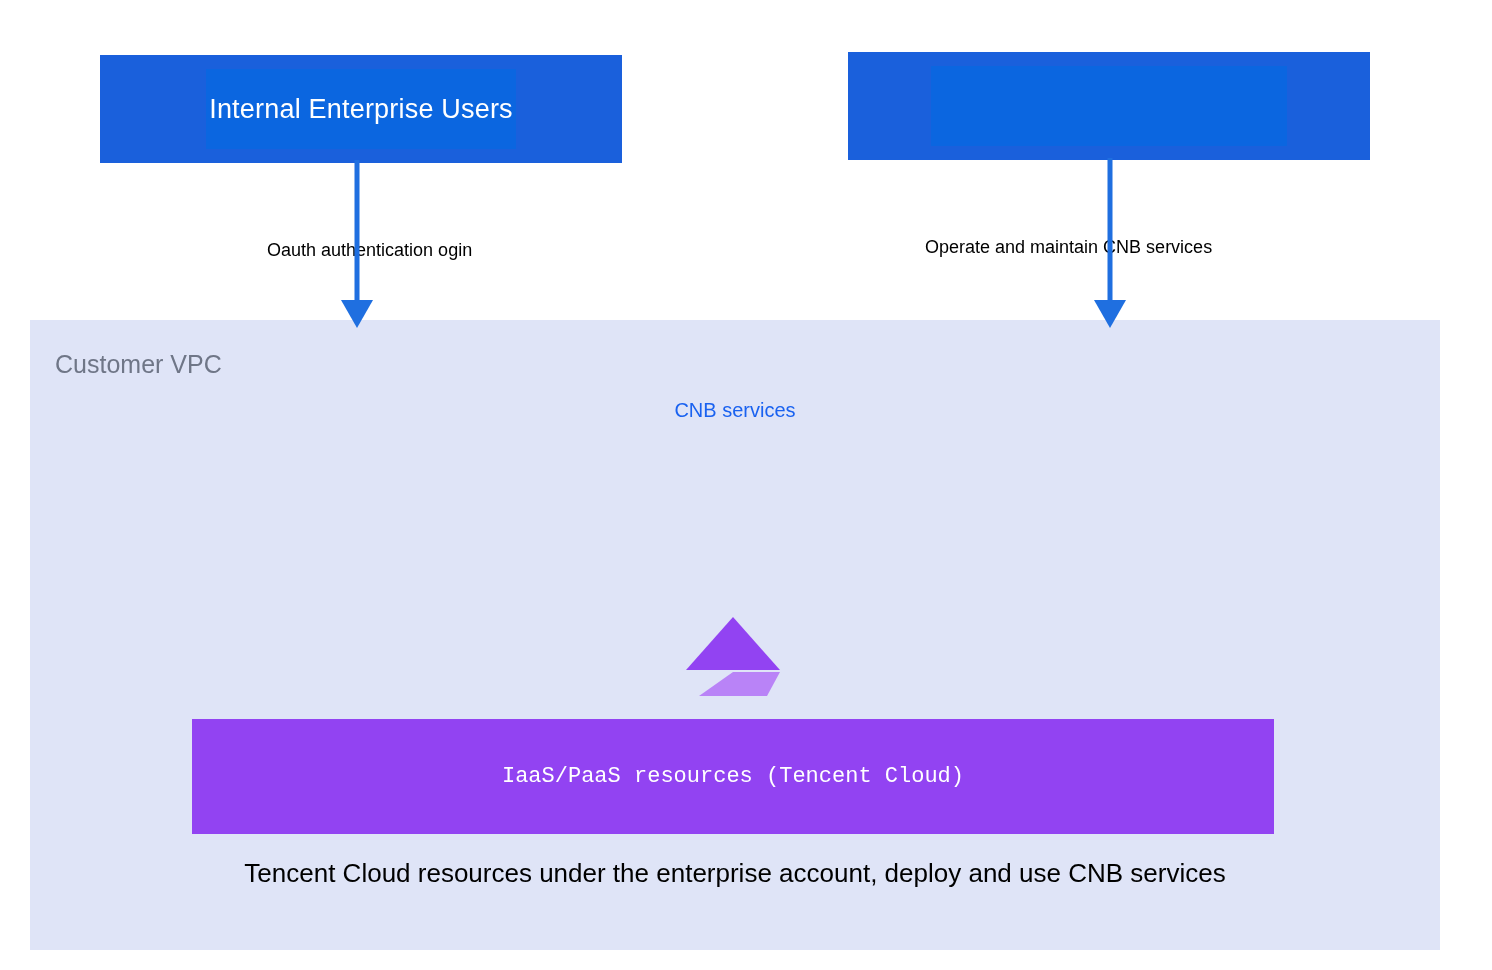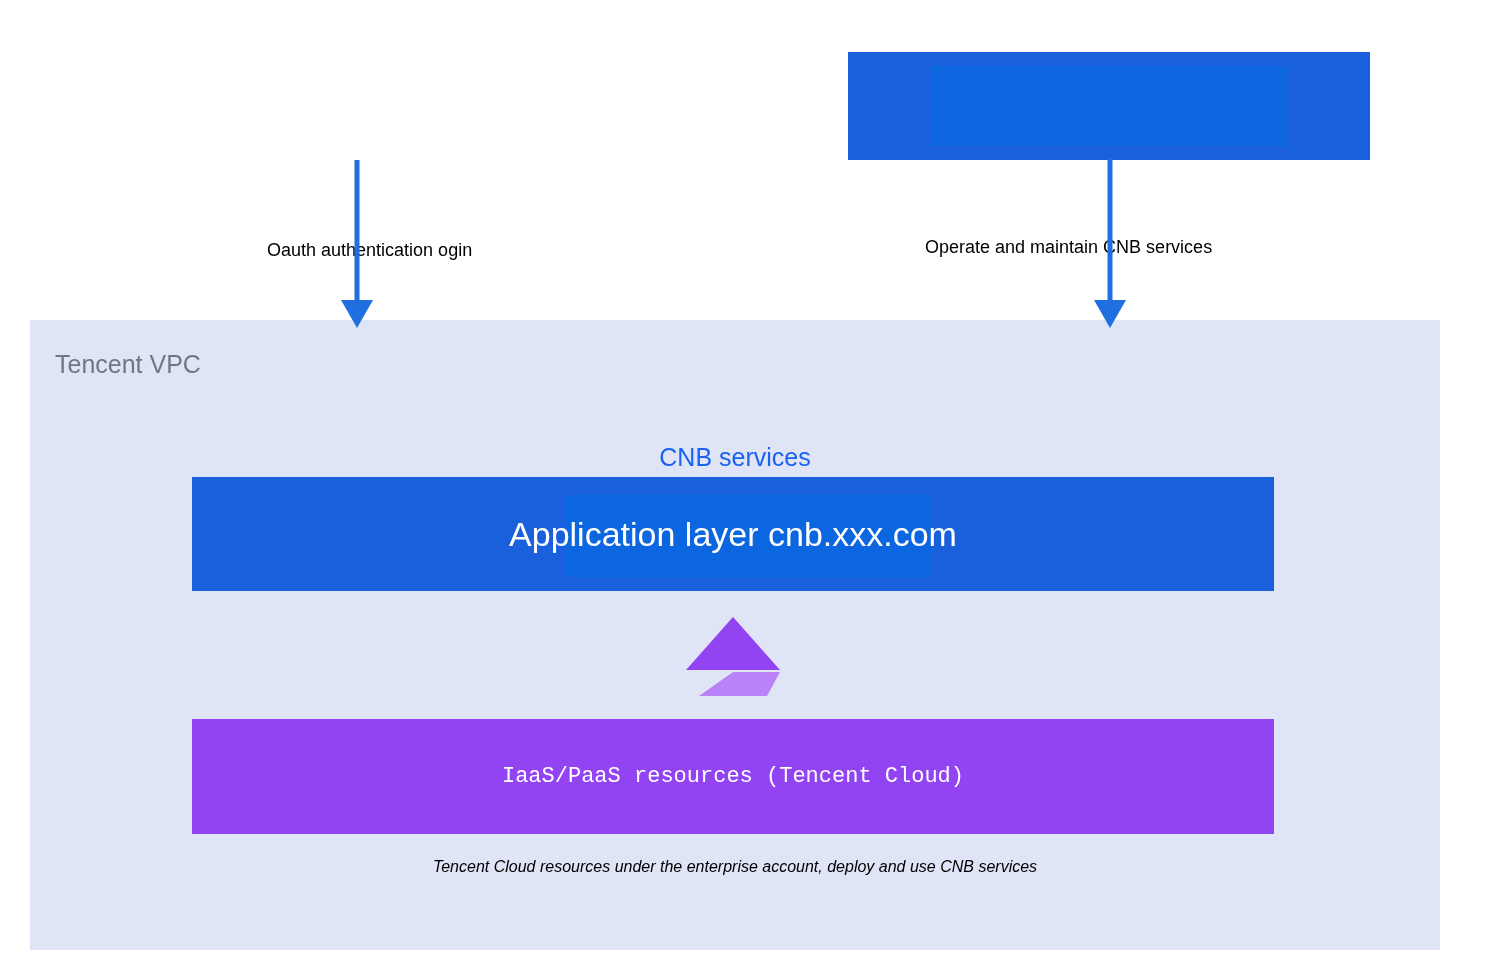--- a/index.html
+++ b/index.html
@@ -97,23 +97,22 @@
     white-space: nowrap;
   }
 
   #cnb-services-label {
     position: absolute;
     left: 0;
     right: 0;
     top: 79px;
     text-align: center;
     color: #1a62f0;
-    font-size: 25px;
-    white-space: nowrap;
-    margin-top: 44px;
+    font-size: 20px;
+    white-space: nowrap;
   }
 
   
   .layer-box {
     position: absolute;
     display: flex;
     align-items: center;
     justify-content: center;
     box-sizing: border-box;
   }
@@ -163,30 +162,33 @@
   #layer-arrow svg { display: block; overflow: visible; }
 
   
   #vpc-footnote {
     position: absolute;
     left: 0;
     right: 0;
     top: 538px;
     text-align: center;
     color: #000000;
-    font-size: 16px;
-    white-space: nowrap;
-    font-style: italic;
+    font-size: 26px;
+    white-space: nowrap;
   }
 </style>
 </head>
 <body>
 
 <div class="canvas">
 
+  <div class="actor-box" id="actor-users">
+    <span class="hl"></span>
+    <span class="actor-label">Internal Enterprise Users</span>
+  </div>
 
   <div class="actor-box" id="actor-ops">
     <span class="hl"></span>
   </div>
 
   <div class="arrow" id="arrow-oauth">
     <svg width="60" height="170" viewBox="0 0 60 170" xmlns="http://www.w3.org/2000/svg">
       <line x1="30" y1="0" x2="30" y2="148" stroke="#1f6fe0" stroke-width="5"></line>
       <polygon points="30,168 14,140 46,140" fill="#1f6fe0"></polygon>
     </svg>
@@ -198,28 +200,24 @@
       <polygon points="30,170 14,142 46,142" fill="#1f6fe0"></polygon>
     </svg>
   </div>
 
   <div class="arrow-caption" id="caption-oauth">Oauth authentication ogin</div>
 
   <div class="arrow-caption" id="caption-operate">Operate and maintain CNB services</div>
 
   <div id="vpc">
 
-    <div id="vpc-title">Tencent VPC</div>
+    <div id="vpc-title">Customer VPC</div>
 
     <div id="cnb-services-label">CNB services</div>
 
-    <div class="layer-box" id="app-layer">
-      <span class="hl"></span>
-      <span class="layer-label">Application layer   cnb.xxx.com</span>
-    </div>
 
     <div id="layer-arrow">
       <svg width="100" height="85" viewBox="0 0 100 85" xmlns="http://www.w3.org/2000/svg">
         <polygon points="50,3 97,56 3,56" fill="#9243f2"></polygon>
         <polygon points="50,58 97,58 84,82 16,82" fill="#b983f7"></polygon>
       </svg>
     </div>
 
     <div class="layer-box" id="iaas-layer">
       <span class="layer-label">IaaS/PaaS resources (Tencent Cloud)</span>

